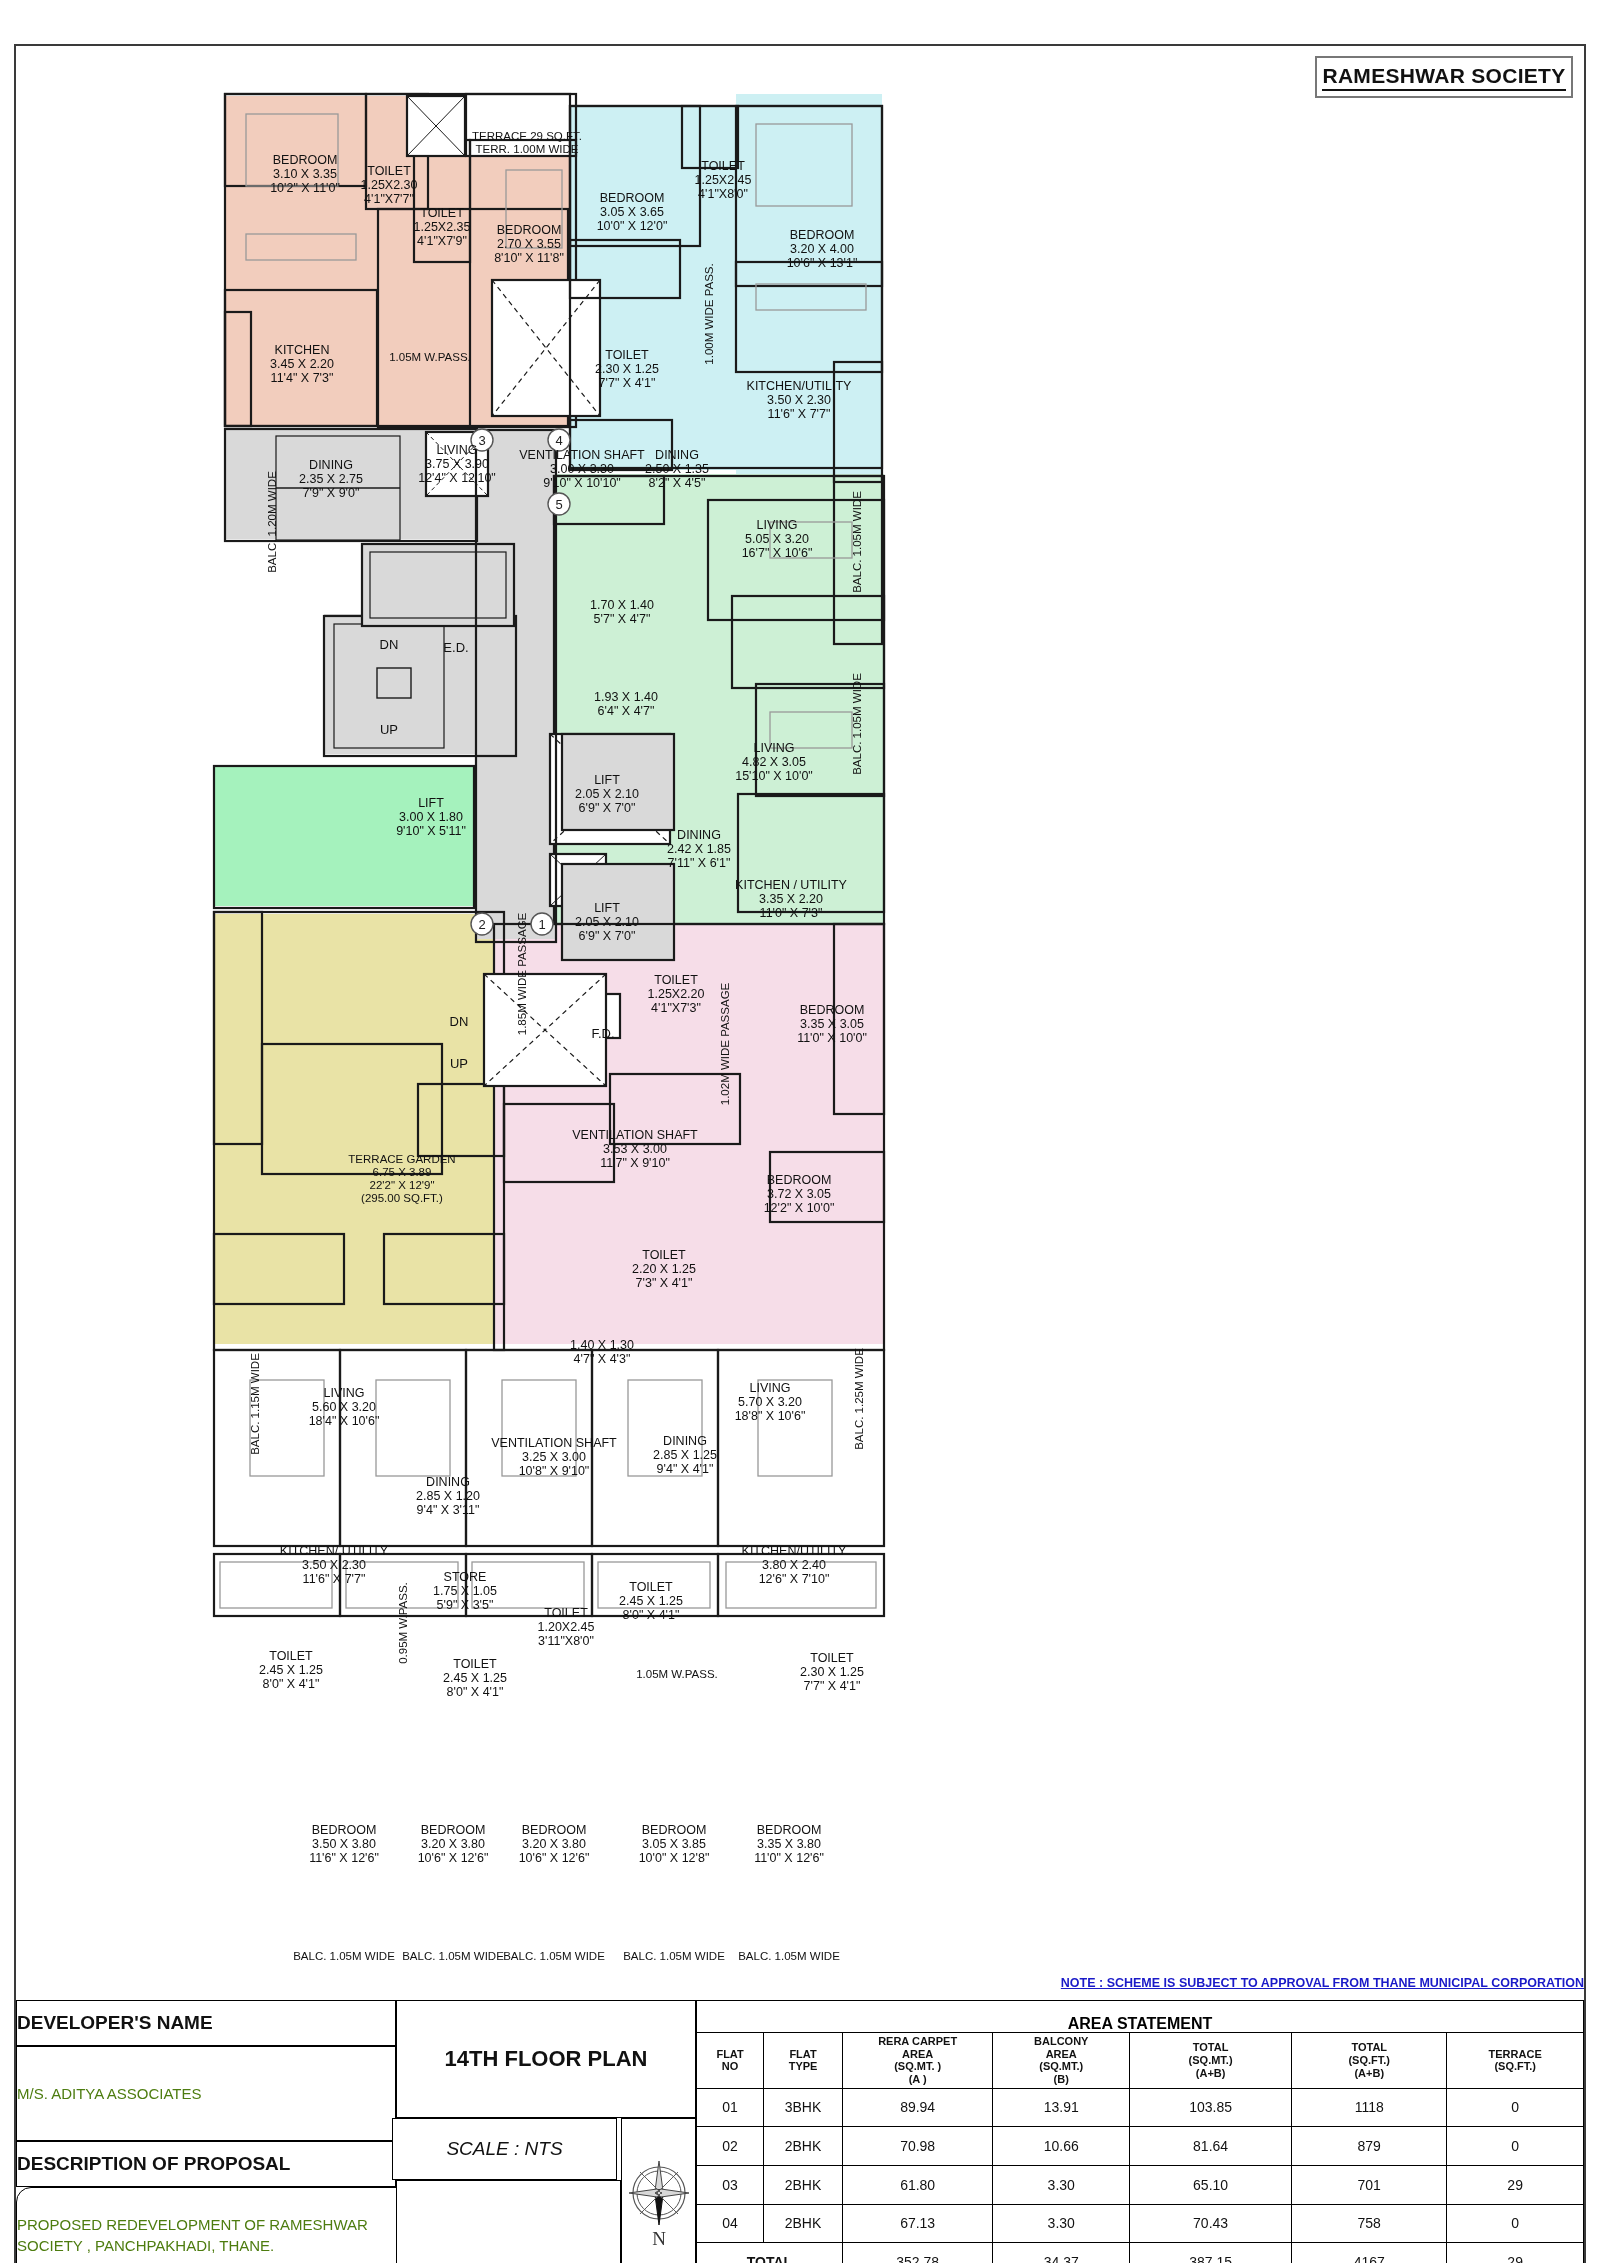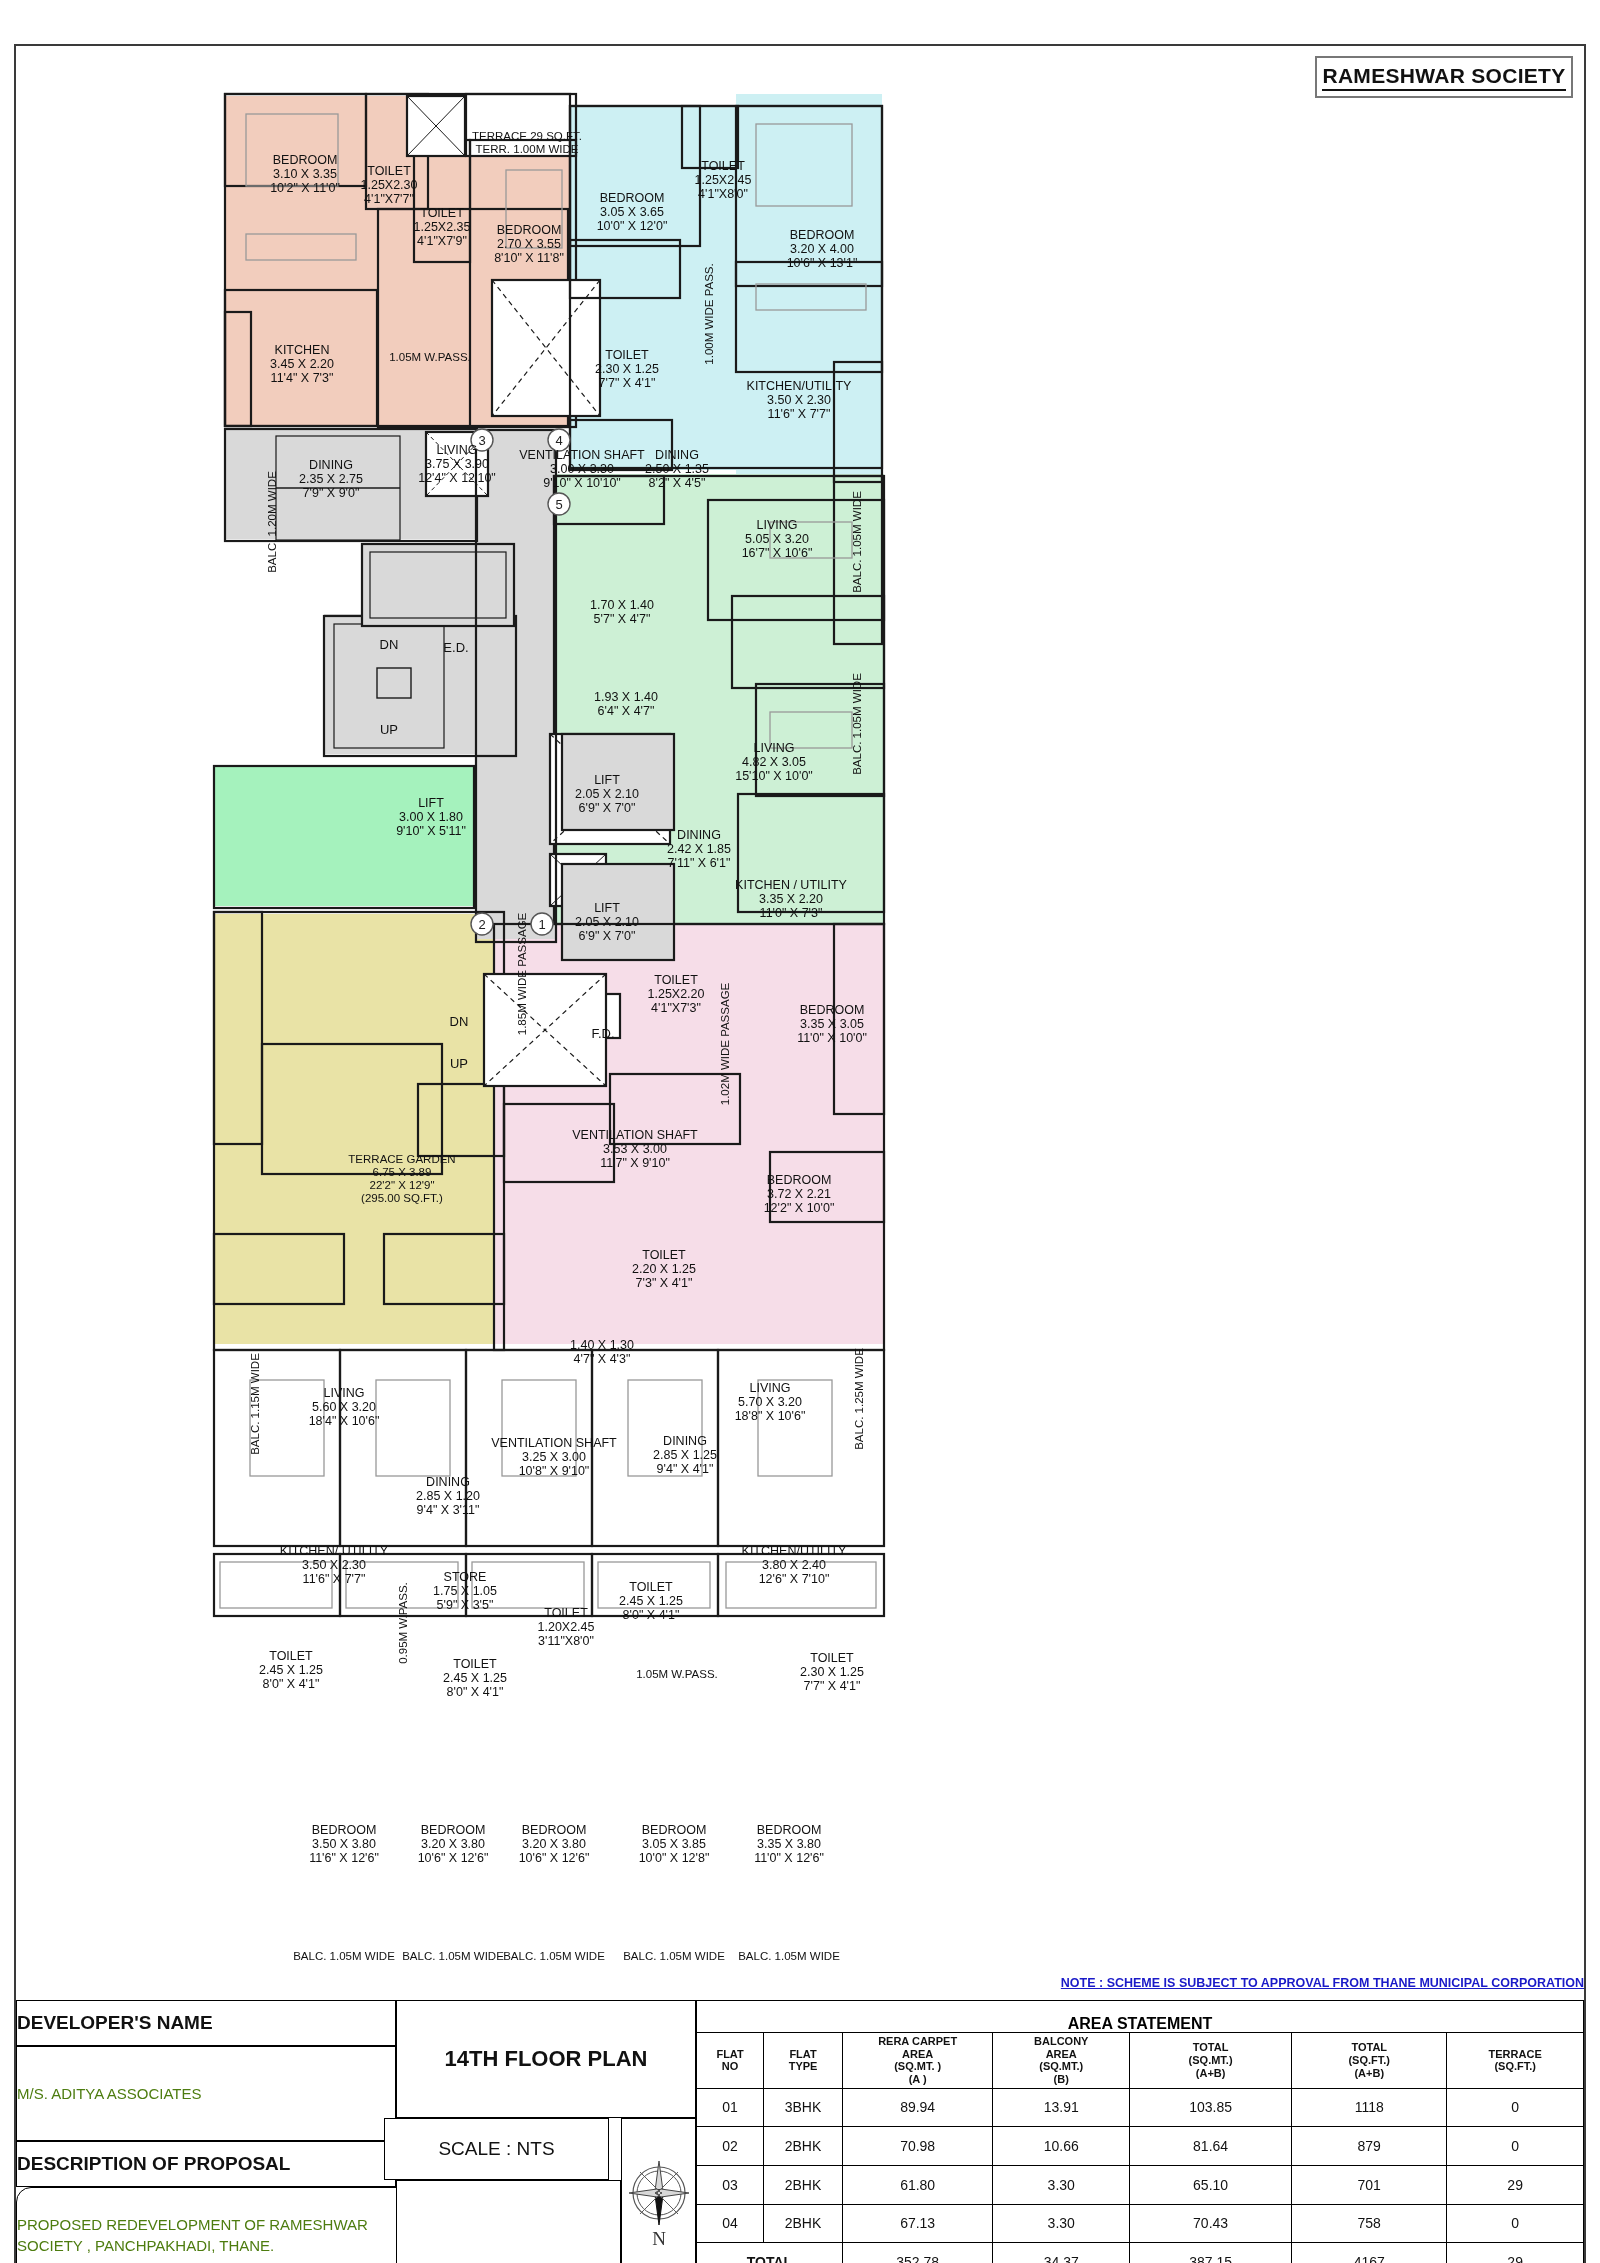--- a/index.html
+++ b/index.html
@@ -377,21 +377,21 @@
           <span class="d1">1.25X2.20</span>
           <span class="d2">4'1"X7'3"</span>
         </div>
         <div class="rmlabel" style="font-size: 12.5px; left: 818px; top: 980px; transform: translate(-50%, -50%);">
           <span class="nm">BEDROOM</span>
           <span class="d1">3.35 X 3.05</span>
           <span class="d2">11'0" X 10'0"</span>
         </div>
         <div class="rmlabel" style="font-size: 12.5px; left: 785px; top: 1150px; transform: translate(-50%, -50%);">
           <span class="nm">BEDROOM</span>
-          <span class="d1">3.72 X 2.21</span>
+          <span class="d1">3.72 X 3.05</span>
           <span class="d2">12'2" X 10'0"</span>
         </div>
         <div class="rmlabel" style="font-size: 12.5px; left: 650px; top: 1225px; transform: translate(-50%, -50%);">
           <span class="nm">TOILET</span>
           <span class="d1">2.20 X 1.25</span>
           <span class="d2">7'3" X 4'1"</span>
         </div>
         <div class="rmlabel" style="font-size: 11.5px; left: 843px; top: 680px; transform: translate(-50%, -50%) rotate(-90deg);">
           <span class="nm">BALC. 1.05M WIDE</span>
         </div>
@@ -587,21 +587,21 @@
       <div>
         <div class="tb-txt">PROPOSED REDEVELOPMENT OF RAMESHWAR</div>
         <div class="tb-txt" style="margin-top:4px;">SOCIETY , PANCHPAKHADI, THANE.</div>
       </div>
     </div>
 
     <div class="tb-cell center" style="left:380px;top:0;width:300px;height:118px;">
       <span style="font-weight:bold;font-size:22px;color:#111;">14TH  FLOOR PLAN</span>
     </div>
 
-    <div class="tb-cell center" style="left:368px;top:118px;width:225px;height:62px;">
+    <div class="tb-cell center" style="left:376px;top:118px;width:225px;height:62px;font-style:italic;">
       <span style="font-size:19px;color:#111;">SCALE : NTS</span>
     </div>
     <div class="tb-cell" style="left:380px;top:180px;width:225px;height:102px;"></div>
 
     <div class="tb-cell center" style="left:605px;top:118px;width:75px;height:164px;">
       <svg width="66" height="110" viewBox="0 0 66 110">
         <circle cx="33" cy="48" r="26" fill="none" stroke="#555" stroke-width="1.2"></circle>
         <circle cx="33" cy="48" r="22" fill="none" stroke="#555" stroke-width="1"></circle>
         <polygon points="33,16 37,46 33,52 29,46" fill="#d8d8d8" stroke="#444" stroke-width="1"></polygon>
         <polygon points="33,80 37,50 33,44 29,50" fill="#111" stroke="#111" stroke-width="1"></polygon>

